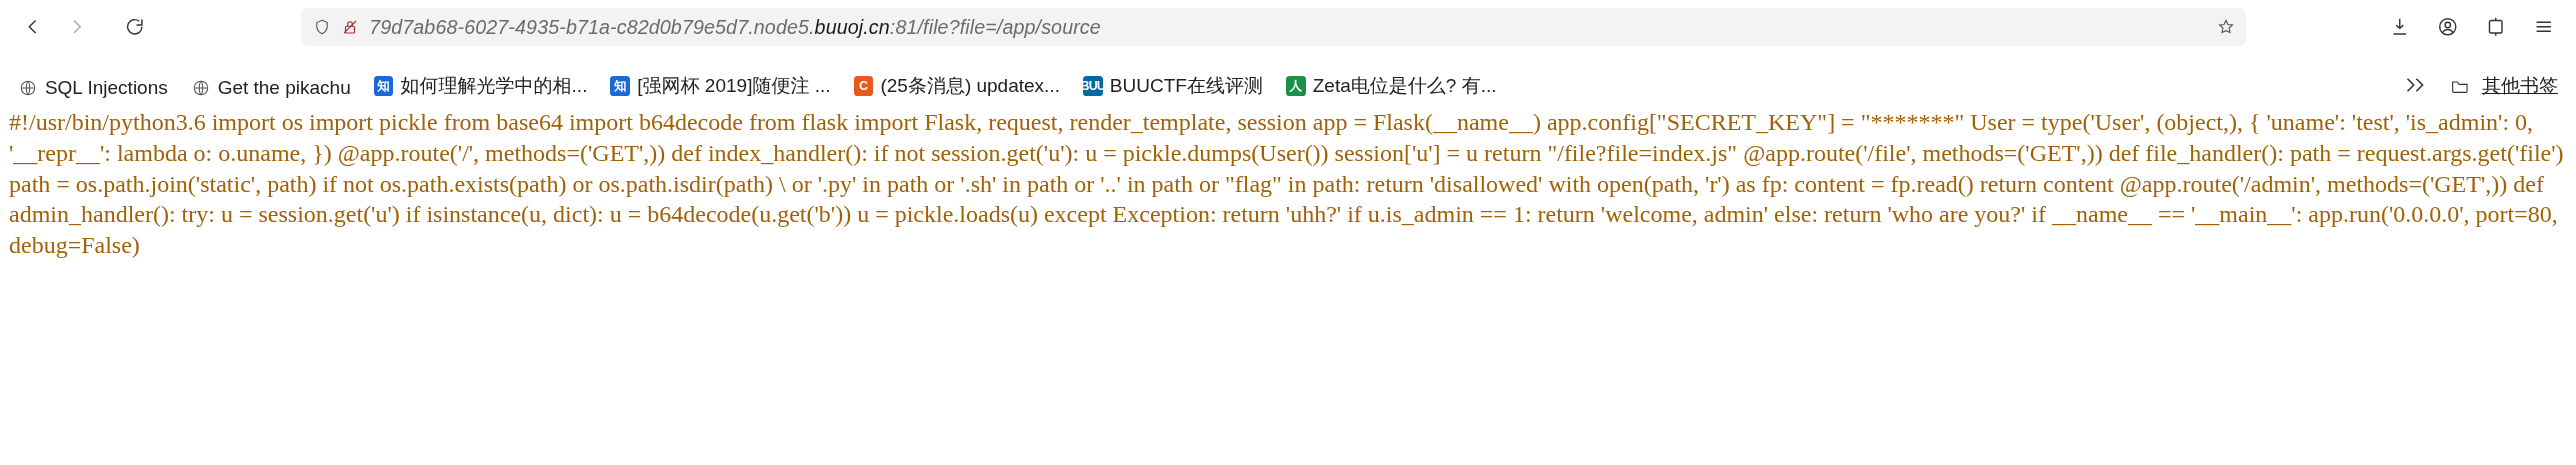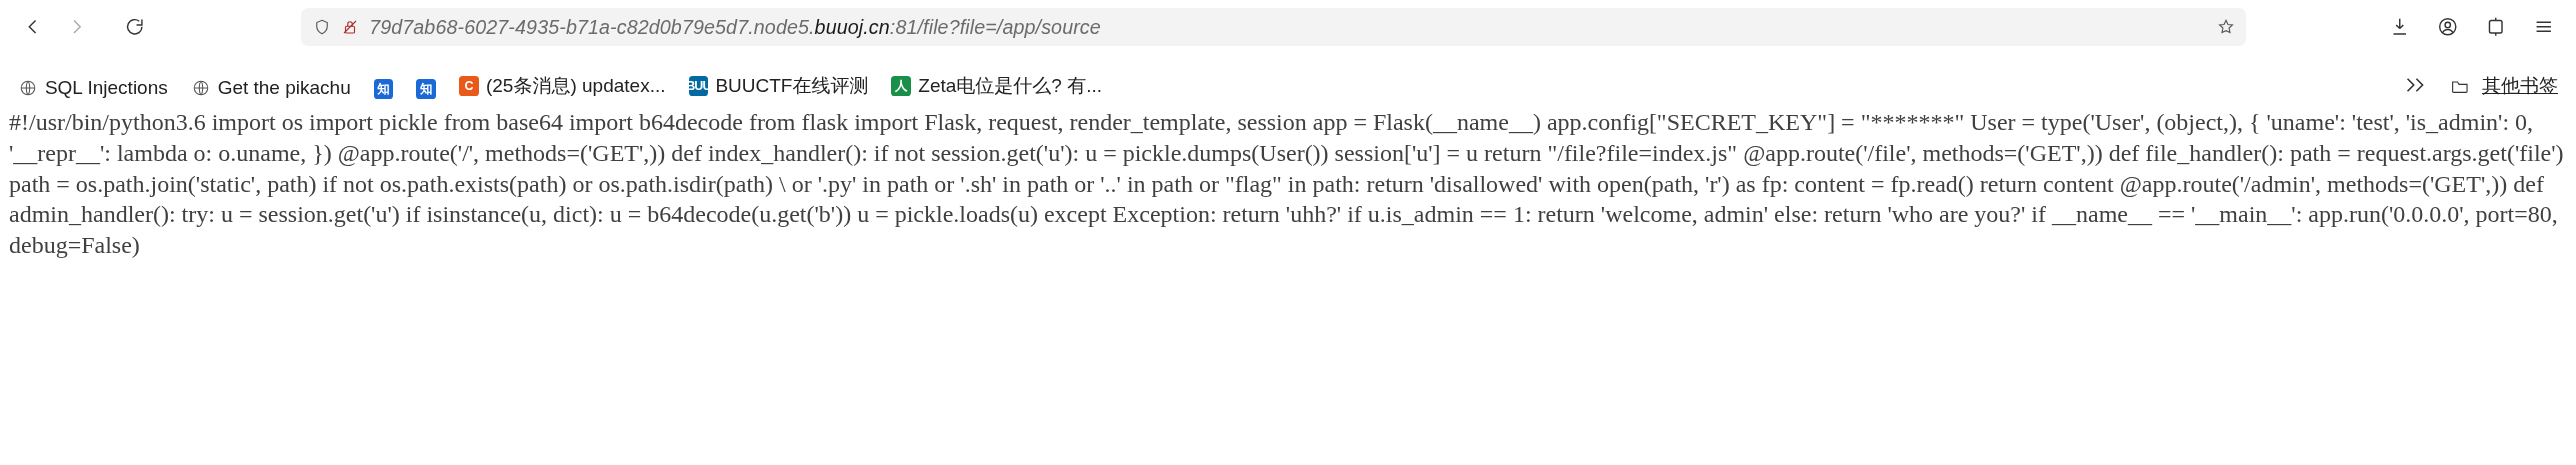--- a/index.html
+++ b/index.html
@@ -51,21 +51,21 @@
   .fav-pink { background:#0369a1; font-size:9.8px; letter-spacing:-0.9px; }
   .fav-green { background:#1a8f4a; font-size:10.7px; }
   .bmbar .grow { flex:1; }
   .bm-overflow svg { width:23px; height:18px; stroke:#333; stroke-width:1.8; fill:none; }
   .bm-folder { display:flex; align-items:center; gap:12px; cursor:pointer;text-decoration:underline; }
   .bm-folder svg { width:19.7px; height:16px; stroke:#333; stroke-width:1.4; fill:none; }
 
   
   .page {
     padding: 7.2px 9px 18px 9px; font-family: "Times New Roman", Georgia, serif;
-    font-size: 24px; line-height: 1.28; color:#404040; word-break: break-word;
+    font-size: 24px; line-height: 1.28; color:#a16207; word-break: break-word;
   }
 </style>
 </head>
 <body>
 
 <div class="toolbar">
 
   <div class="nav-btn">
     <svg viewBox="0 0 24 24">
         <path d="M14 5l-7 7 7 7"></path>
@@ -153,24 +153,26 @@
           <circle cx="12" cy="12" r="9"></circle>
           <path d="M3 12h18M12 3c3 3 3 15 0 18M12 3c-3 3-3 15 0 18"></path>
         </svg>
     </span>
     <span>Get the pikachu</span>
   </div>
 
 
   <div class="bm">
     <span class="favicon fav-blue">知</span>
+    <span>如何理解光学中的相...</span>
   </div>
 
   <div class="bm">
     <span class="favicon fav-blue">知</span>
+    <span>[强网杯 2019]随便注 ...</span>
   </div>
 
   <div class="bm">
     <span class="favicon fav-orange">C</span>
     <span>(25条消息) updatex...</span>
   </div>
 
   <div class="bm">
     <span class="favicon fav-pink">BUU</span>
     <span>BUUCTF在线评测</span>

